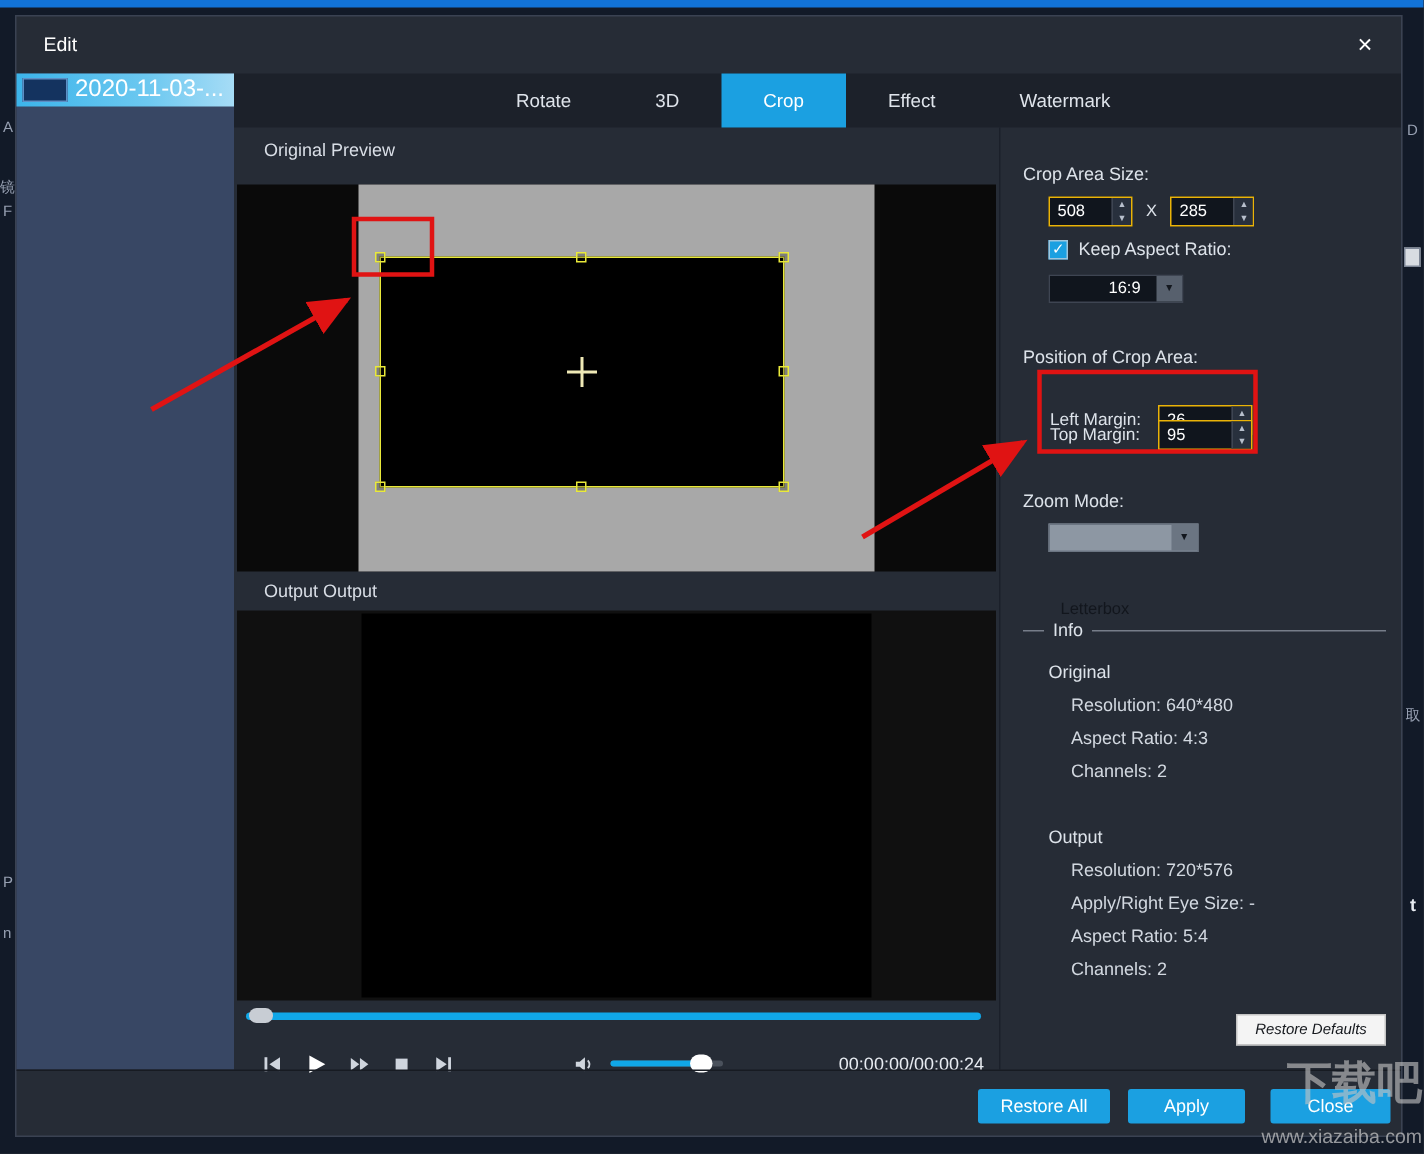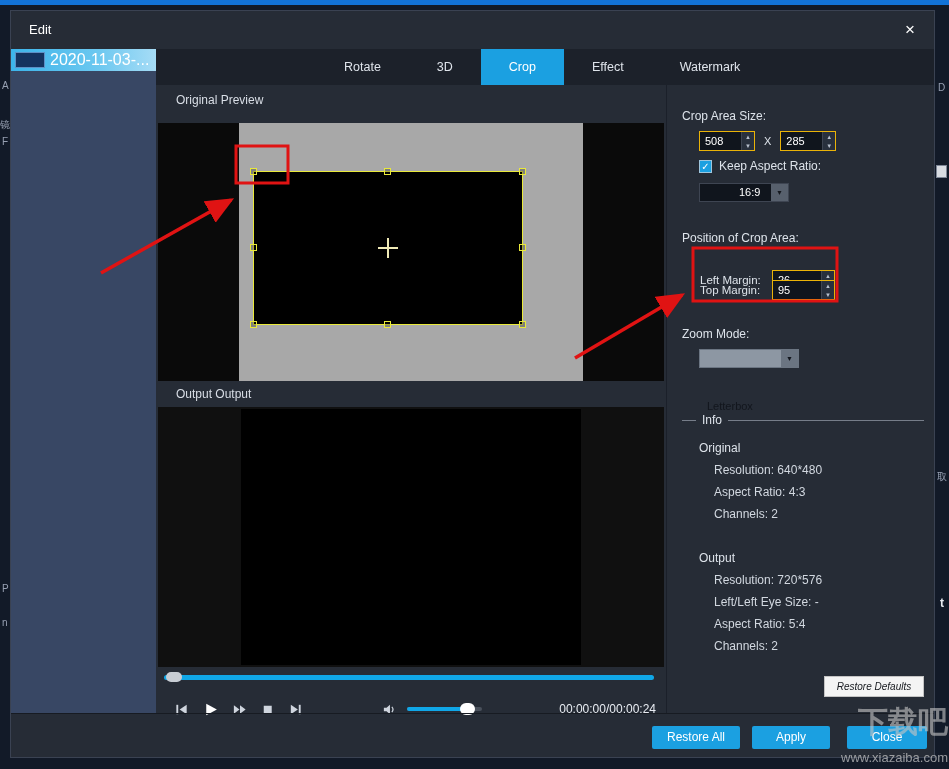--- a/index.html
+++ b/index.html
@@ -292,21 +292,21 @@
       <span class="l2"></span>
     </div>
 
     <span class="info-h" style="top:356px;">Original</span>
     <span class="info-i" style="top:378px;">Resolution: 640*480</span>
     <span class="info-i" style="top:400px;">Aspect Ratio: 4:3</span>
     <span class="info-i" style="top:422px;">Channels: 2</span>
 
     <span class="info-h" style="top:466px;">Output</span>
     <span class="info-i" style="top:488px;">Resolution: 720*576</span>
-    <span class="info-i" style="top:510px;">Left/Left Eye Size: -</span>
+    <span class="info-i" style="top:510px;">Apply/Right Eye Size: -</span>
     <span class="info-i" style="top:532px;">Aspect Ratio: 5:4</span>
     <span class="info-i" style="top:554px;">Channels: 2</span>
 
     <div class="restore-defaults">Restore Defaults</div>
   </div>
 
   <div class="footer">
     <div class="btn btn-restore-all">Restore All</div>
     <div class="btn btn-apply">Apply</div>
     <div class="btn btn-close">Close</div>

